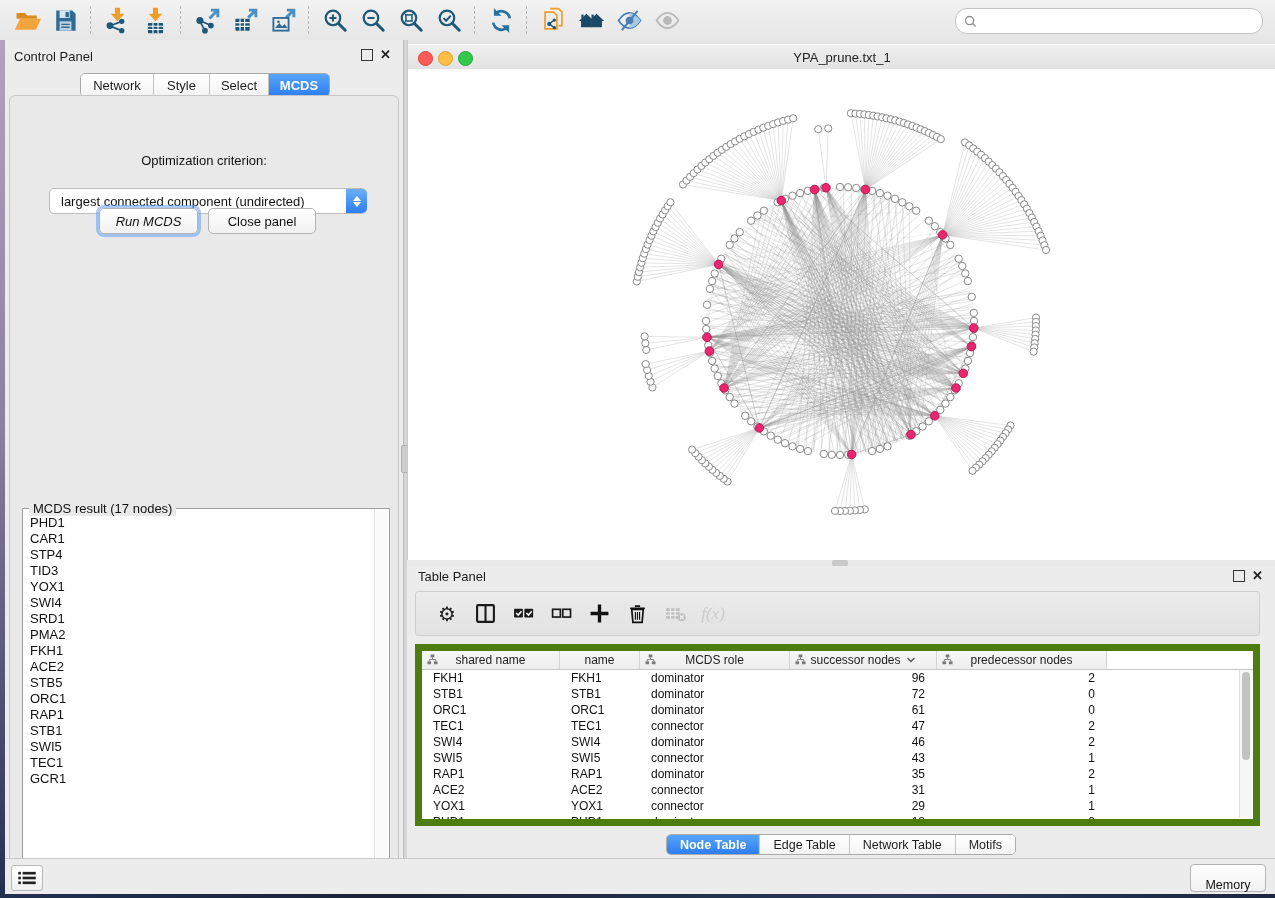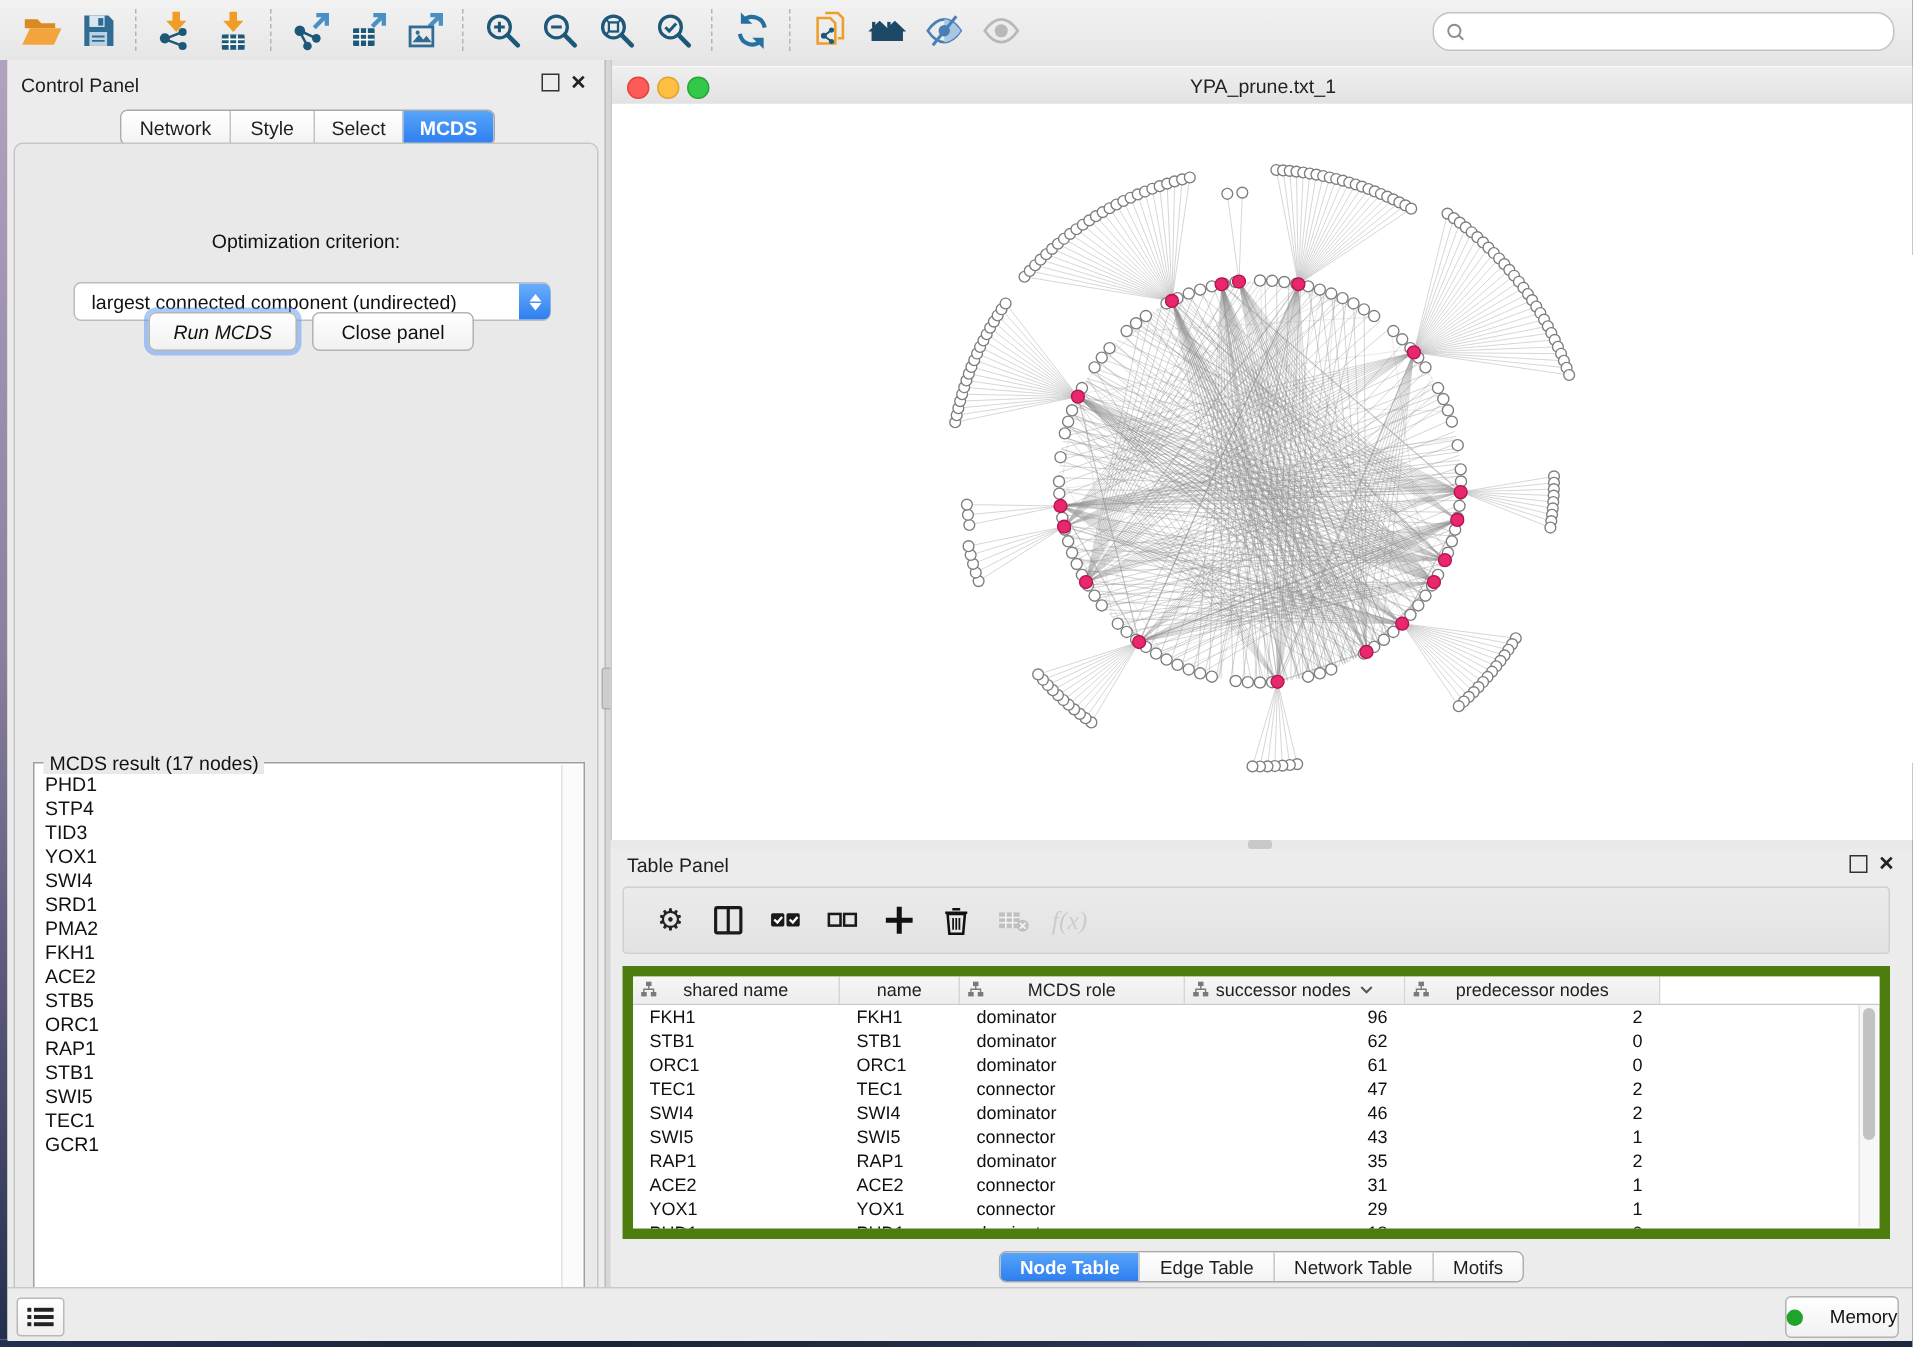--- a/index.html
+++ b/index.html
@@ -88,21 +88,21 @@
   .td.left{padding-left:11px;text-align:left;}
   .td.right{padding-right:12px;text-align:right;}
   #tp-scroll{position:absolute;top:19px;right:1px;width:12px;bottom:1px;background:#f7f7f7;border-left:1px solid #e0e0e0;}
   #tp-thumb{position:absolute;top:2px;left:1.5px;width:8px;height:88px;background:#c2c2c2;border-radius:4px;}
   #tp-tabs{top:268px;height:19px;left:50%;transform:translateX(-50%);}
   #tp-tabs .seg-tab{padding:0 13px;font-size:12.5px;}
 
   
   #status-bar{left:5px;top:858px;width:1270px;height:35px;background:#ececec;border-top:1px solid #c9c9c9;}
   #menu-btn{position:absolute;left:6px;top:6px;width:30px;height:24px;background:linear-gradient(#fff,#f0f0f0);border:1px solid #b9b9b9;border-radius:3px;display:flex;align-items:center;justify-content:center;cursor:pointer;}
-  #memory-btn{position:absolute;right:9px;top:5px;width:74px;height:26px;background:linear-gradient(#fff,#f1f1f1);border:1px solid #b4b4b4;border-radius:4px;display:flex;align-items:center;justify-content:space-between;gap:14px;cursor:pointer;}
+  #memory-btn{position:absolute;right:9px;top:5px;width:74px;height:26px;background:linear-gradient(#fff,#f1f1f1);border:1px solid #b4b4b4;border-radius:4px;display:flex;align-items:center;justify-content:center;gap:14px;cursor:pointer;flex-direction:column;}
   #memory-dot{width:11px;height:11px;border-radius:50%;background:#1ea32b;}
   #memory-label{font-size:12.5px;color:#111;}
 </style>
 </head>
 <body>
 
 <div id="app">
 
   <div class="abs" id="toolbar">
     <div id="toolbar-icons">
@@ -270,20 +270,21 @@
             <div class="chev up"></div>
             <div class="chev down"></div>
           </div>
       </div>
       <div class="push-btn" id="run-btn">Run MCDS</div>
       <div class="push-btn" id="close-btn">Close panel</div>
       <div class="abs" id="mcds-fieldset">
         <div id="mcds-legend">MCDS result (17 nodes)</div>
         <div id="mcds-list">
             <div class="mcds-item">PHD1</div>
+            <div class="mcds-item">CAR1</div>
             <div class="mcds-item">STP4</div>
             <div class="mcds-item">TID3</div>
             <div class="mcds-item">YOX1</div>
             <div class="mcds-item">SWI4</div>
             <div class="mcds-item">SRD1</div>
             <div class="mcds-item">PMA2</div>
             <div class="mcds-item">FKH1</div>
             <div class="mcds-item">ACE2</div>
             <div class="mcds-item">STB5</div>
             <div class="mcds-item">ORC1</div>
@@ -1233,21 +1234,21 @@
             <div class="td left" style="width: 138px;">FKH1</div>
             <div class="td left" style="width: 80px;">FKH1</div>
             <div class="td left" style="width: 150px;">dominator</div>
             <div class="td right" style="width: 147px;">96</div>
             <div class="td right" style="width: 170px;">2</div>
           </div>
           <div class="tr">
             <div class="td left" style="width: 138px;">STB1</div>
             <div class="td left" style="width: 80px;">STB1</div>
             <div class="td left" style="width: 150px;">dominator</div>
-            <div class="td right" style="width: 147px;">62</div>
+            <div class="td right" style="width: 147px;">72</div>
             <div class="td right" style="width: 170px;">0</div>
           </div>
           <div class="tr">
             <div class="td left" style="width: 138px;">ORC1</div>
             <div class="td left" style="width: 80px;">ORC1</div>
             <div class="td left" style="width: 150px;">dominator</div>
             <div class="td right" style="width: 147px;">61</div>
             <div class="td right" style="width: 170px;">0</div>
           </div>
           <div class="tr">

